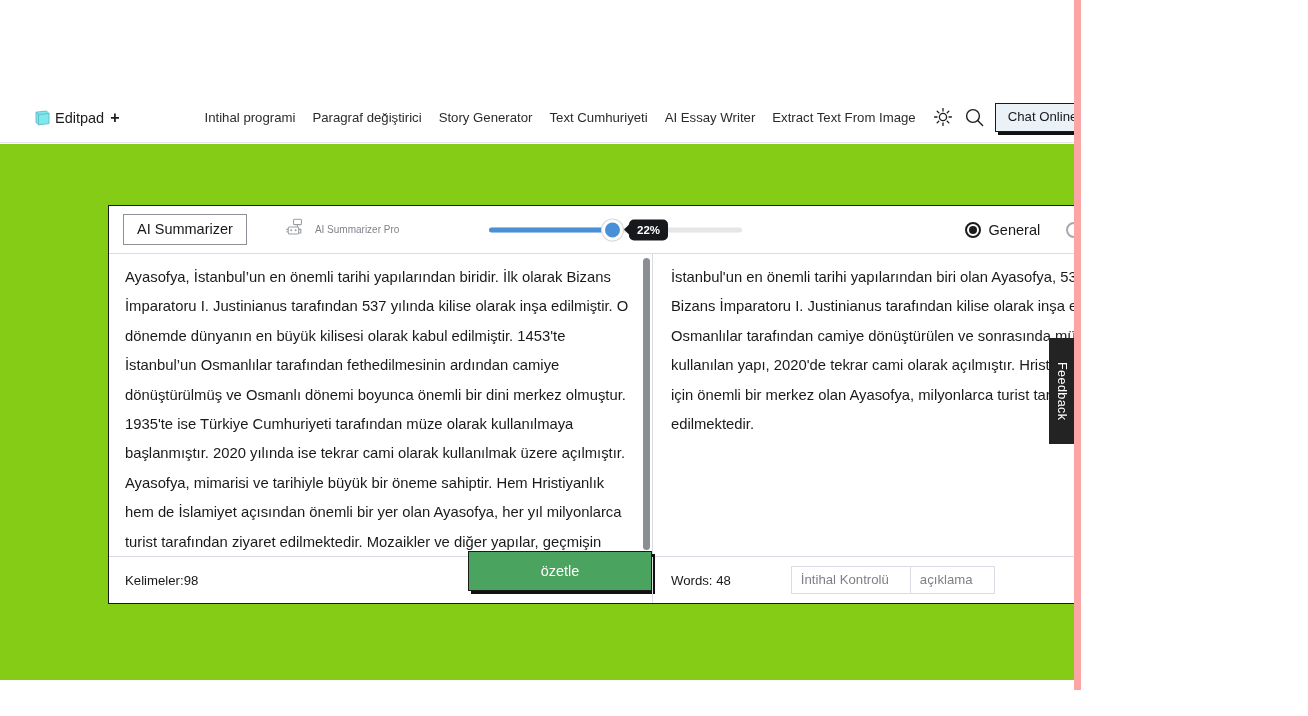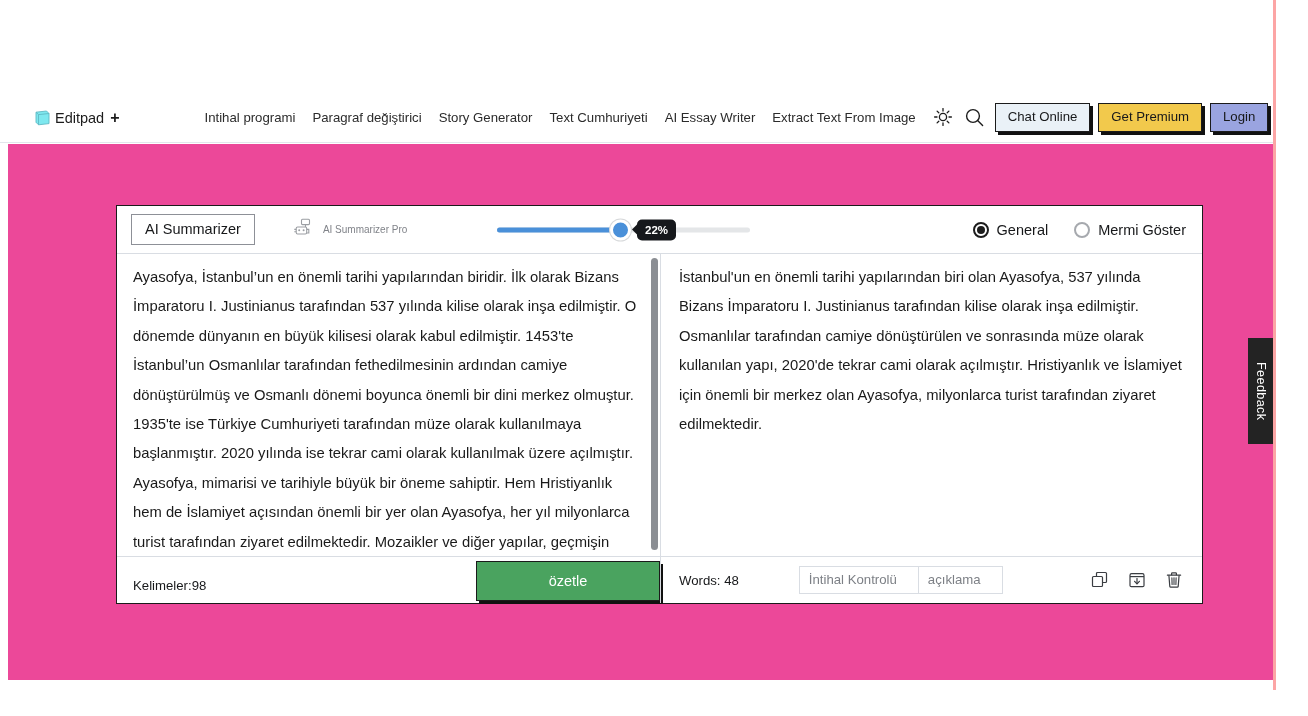--- a/index.html
+++ b/index.html
@@ -7,23 +7,23 @@
     margin: 0; padding: 0;
     width: 1308px; height: 716px;
     background: #ffffff;
     font-family: "Liberation Sans", sans-serif;
     overflow: hidden;
   }
 
   #viewport {
     position: absolute;
     left: 0; top: 0;
-    width: 1276px; height: 690px;
+    width: 1081px; height: 690px;
     background: #ffffff;
-    border-right: 3px solid #fca5a5;
+    border-right: 7px solid #fca5a5;
     overflow: hidden;
   }
 
   
   #header {
     position: absolute;
     left: 0; top: 93px;
     width: 1275px; height: 50px;
     background: #ffffff;
     border-bottom: 1px solid #e3e6ec;
@@ -88,23 +88,23 @@
     line-height: 1.15;
     white-space: nowrap;
   }
   #btn-chat-online { background: #eaf1f7; color: #17181a; }
   #btn-get-premium { background: #f2c94c; color: #17181a; font-weight: normal; }
   #btn-login { background: #9aa4e0; color: #17181a; }
 
   
   #page-body {
     position: absolute;
-    left: 8px; top: 144px;
+    left: 0; top: 144px;
     width: 1275px; height: 536px;
-    background: #ec4899;
+    background: #84cc16;
   }
 
   
   #tool-card {
     position: absolute;
     left: 108px; top: 61px;
     width: 1087px; height: 399px;
     background: #ffffff;
     border: 1.5px solid #1b1b1b;
     display: flex;
@@ -276,21 +276,20 @@
     border-top: 1px solid #d9dde3;
     display: flex;
     align-items: stretch;
   }
   #footer-left {
     width: 543px;
     display: flex;
     align-items: center;
     position: relative;
     padding-left: 16px;
-    margin-top: 10px;
   }
   #footer-right {
     flex: 1;
     border-left: 1px solid #d9dde3;
     display: flex;
     align-items: center;
     padding-left: 18px;
     padding-right: 18px;
     position: relative;
   }

